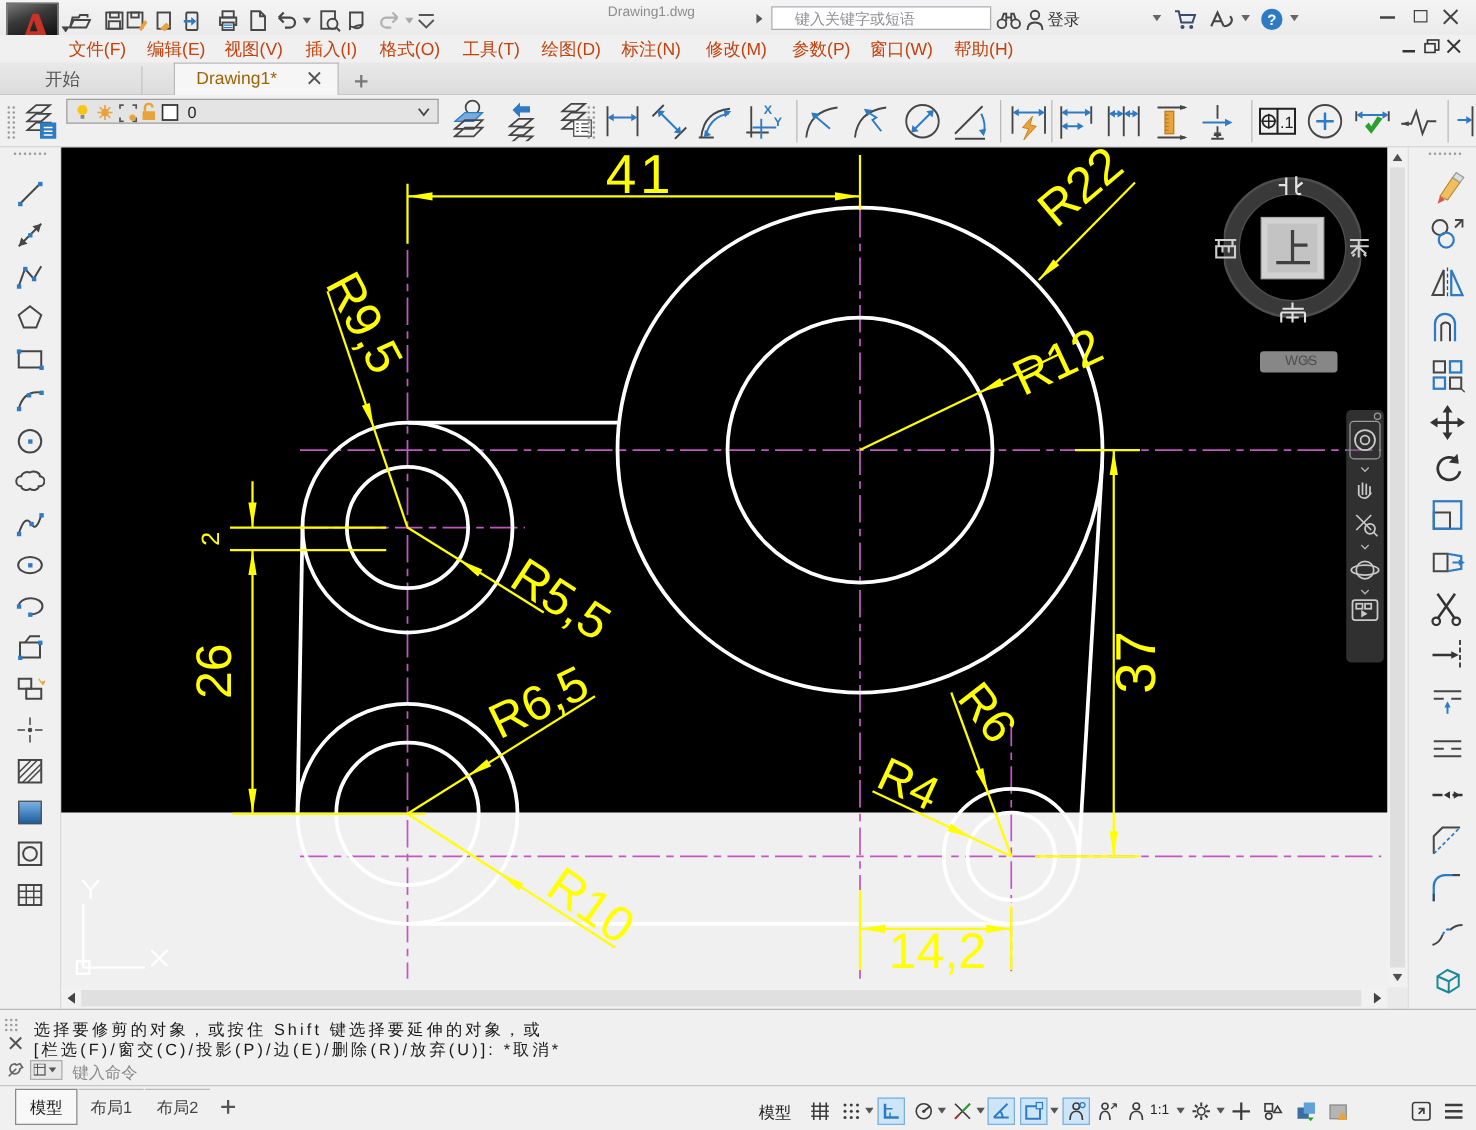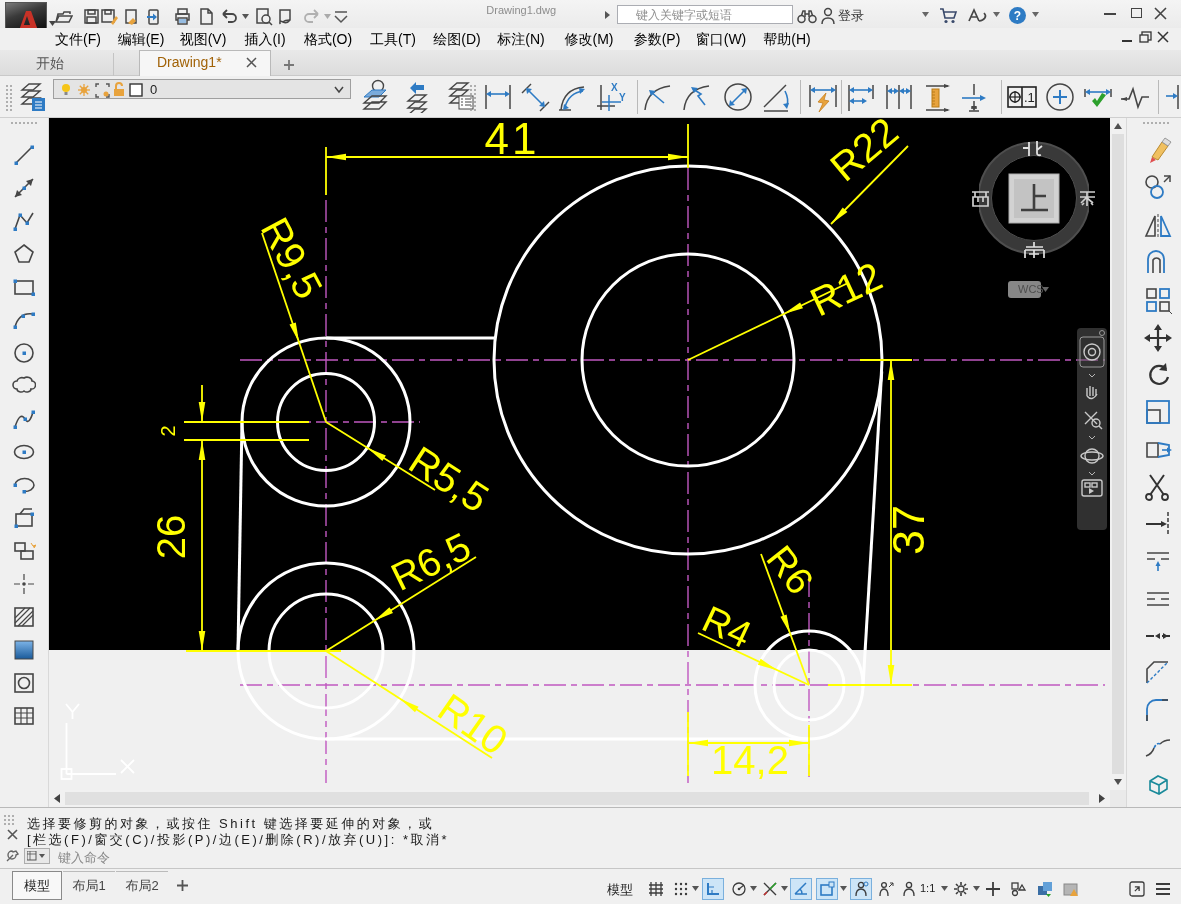--- a/index.html
+++ b/index.html
@@ -1,21 +1,21 @@
 <!DOCTYPE html>
 <html><head>
 <meta charset="utf-8">
 <style>
 *{margin:0;padding:0;box-sizing:border-box}
 html,body{width:1181px;height:904px;overflow:hidden}
 body{font-family:"Liberation Sans",sans-serif;position:relative;background:#f0f0f0;font-size:13px;color:#333}
 .abs{position:absolute}
 #titlebar{left:0;top:0;width:1181px;height:28px;background:linear-gradient(#f4f4f4,#ebebeb)}
 #menubar{left:0;top:28px;width:1181px;height:22px;background:#f0f0f0}
-.mitem{position:absolute;top:3px;font-size:14px;color:#000000;transform:translateX(-50%);white-space:nowrap}
+.mitem{position:absolute;top:3px;font-size:14px;color:#c2410c;transform:translateX(-50%);white-space:nowrap}
 #tabrow{left:0;top:50px;width:1181px;height:26px;background:linear-gradient(#e9e9e9,#dcdcdc);border-bottom:1px solid #c9c9c9}
 #toolrow{left:0;top:76px;width:1181px;height:42px;background:#f0f0f0;border-bottom:1px solid #cfcfcf}
 #lefttool{left:0;top:118px;width:49px;height:697px;background:#f0f0f0;border-right:1px solid #d9d9d9}
 #righttool{left:1126px;top:118px;width:55px;height:697px;background:#f0f0f0;border-left:1px solid #d9d9d9}
 #canvas{left:49px;top:118px;width:1061px;height:532px;background:#000}
 #vscroll{left:1110px;top:118px;width:16px;height:672px;background:#f1f1f1}
 #hscroll{left:49px;top:790px;width:1061px;height:17px;background:#f1f1f1}
 #corner{left:1110px;top:790px;width:16px;height:17px;background:#eaeaea}
 #cmdarea{left:0;top:807px;width:1181px;height:61px;background:#f0f0f0;border-top:1px solid #b9b9b9}
 #statusbar{left:0;top:868px;width:1181px;height:36px;background:#f0f0f0;border-top:1px solid #c6c6c6}
@@ -697,21 +697,21 @@
     <g stroke="#cfcfcf" stroke-width="1.7" fill="none">
       <path d="M1 3 L18 3 M4 3 L4 8 M15 3 L15 8 M2 8 L17 8 L17 17 L2 17 Z M7 8 L7 13 M12 8 L12 13"></path>
     </g>
   </svg>
 <svg class="icon" style="left:1078px;top:189px" width="19" height="19">
     <g stroke="#cfcfcf" stroke-width="1.7" fill="none">
       <path d="M2 3 L17 3 M9 3 L9 17 M2 8 L17 8 M9 8 L3 14 M9 9 L15 14 M4 16 l2 -2 M15 16 l-2 -2"></path>
     </g>
   </svg>
 
-<div class="abs" style="left:1008px;top:281px;width:33px;height:17px;background:#9f9f9f;border-radius:3px;opacity:.85;color:#5c5c5c;font-size:11px;line-height:17px;padding-left:10px">WCS</div>
+<div class="abs" style="left:1008px;top:281px;width:62px;height:17px;background:#9f9f9f;border-radius:3px;opacity:.85;color:#5c5c5c;font-size:11px;line-height:17px;padding-left:20px">WCS</div>
 <svg class="abs" style="left:1042px;top:287px" width="7" height="5">
     <path d="M0 0 L7 0 L3.5 5 Z" fill="#666"></path>
   </svg>
 <div></div>
 
 <div class="abs" id="navbar" style="left:1077px;top:328px;width:30px;height:202px;background:rgba(88,88,88,.55);border-radius:4px">
     <svg width="30" height="202">
       <circle cx="25" cy="5" r="2.5" fill="none" stroke="#9a9a9a"></circle>
       <rect x="3" y="9" width="24" height="30" rx="3" fill="none" stroke="#9a9a9a"></rect>
       <circle cx="15" cy="24" r="8" stroke="#c9c9c9" fill="none" stroke-width="1.4"></circle>

